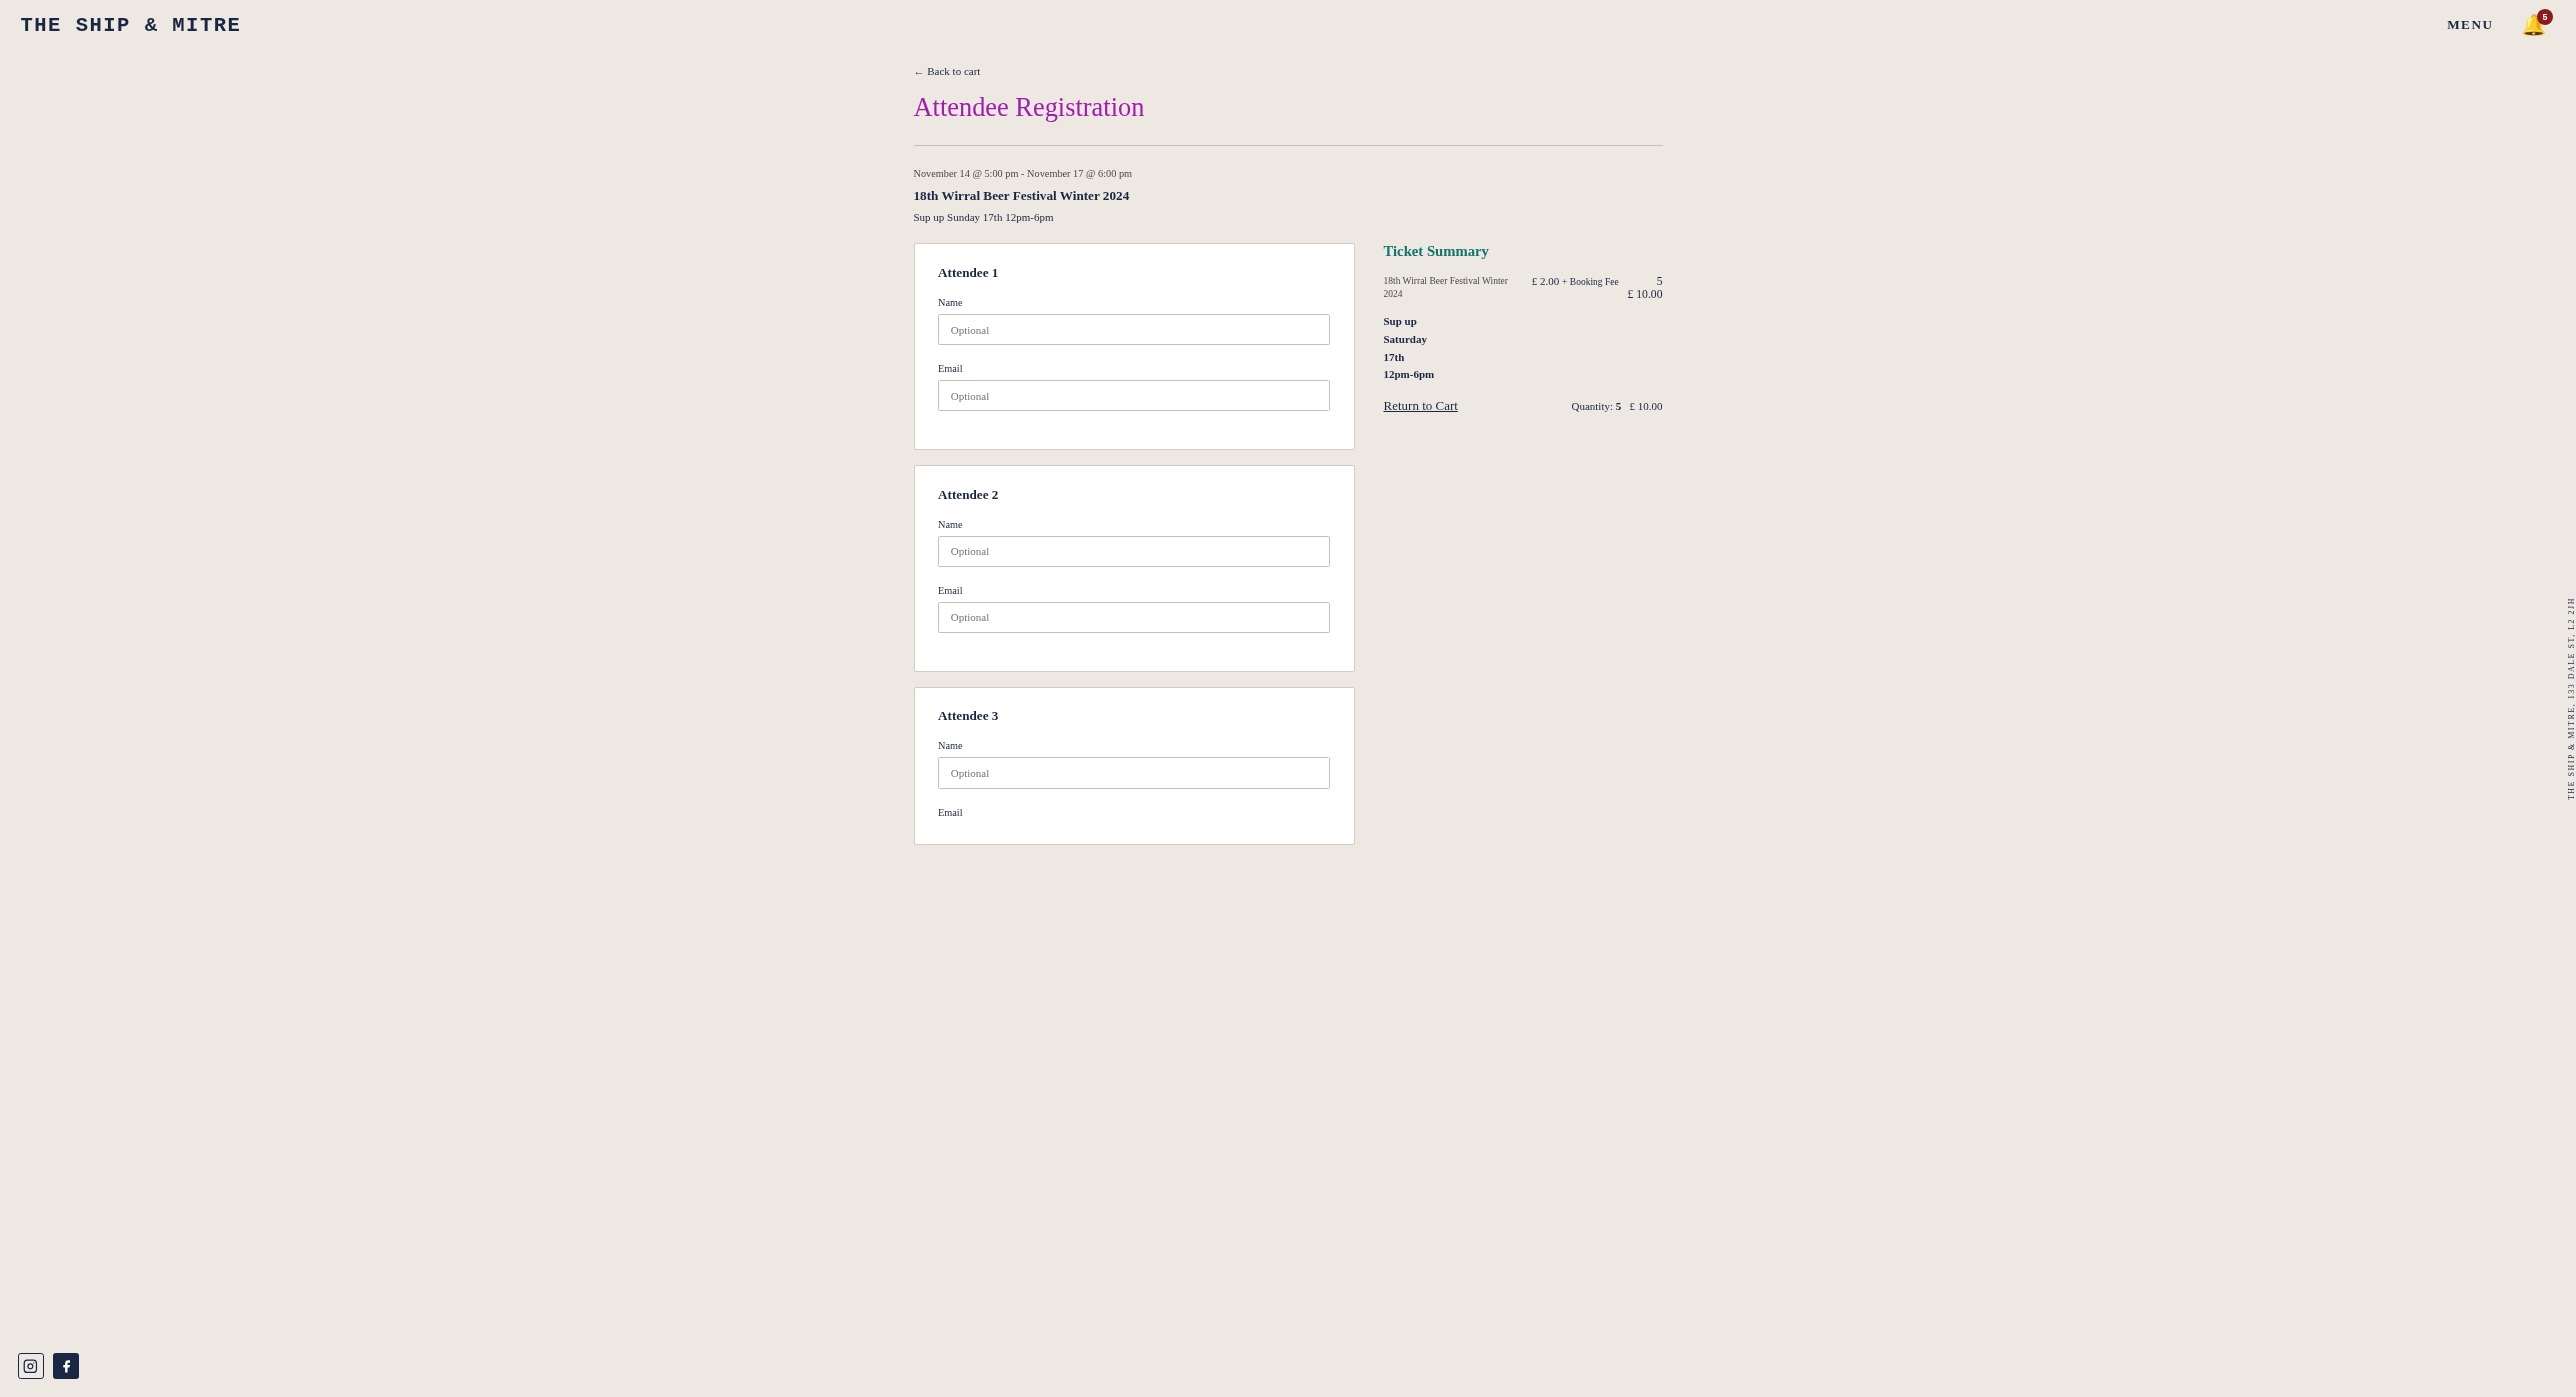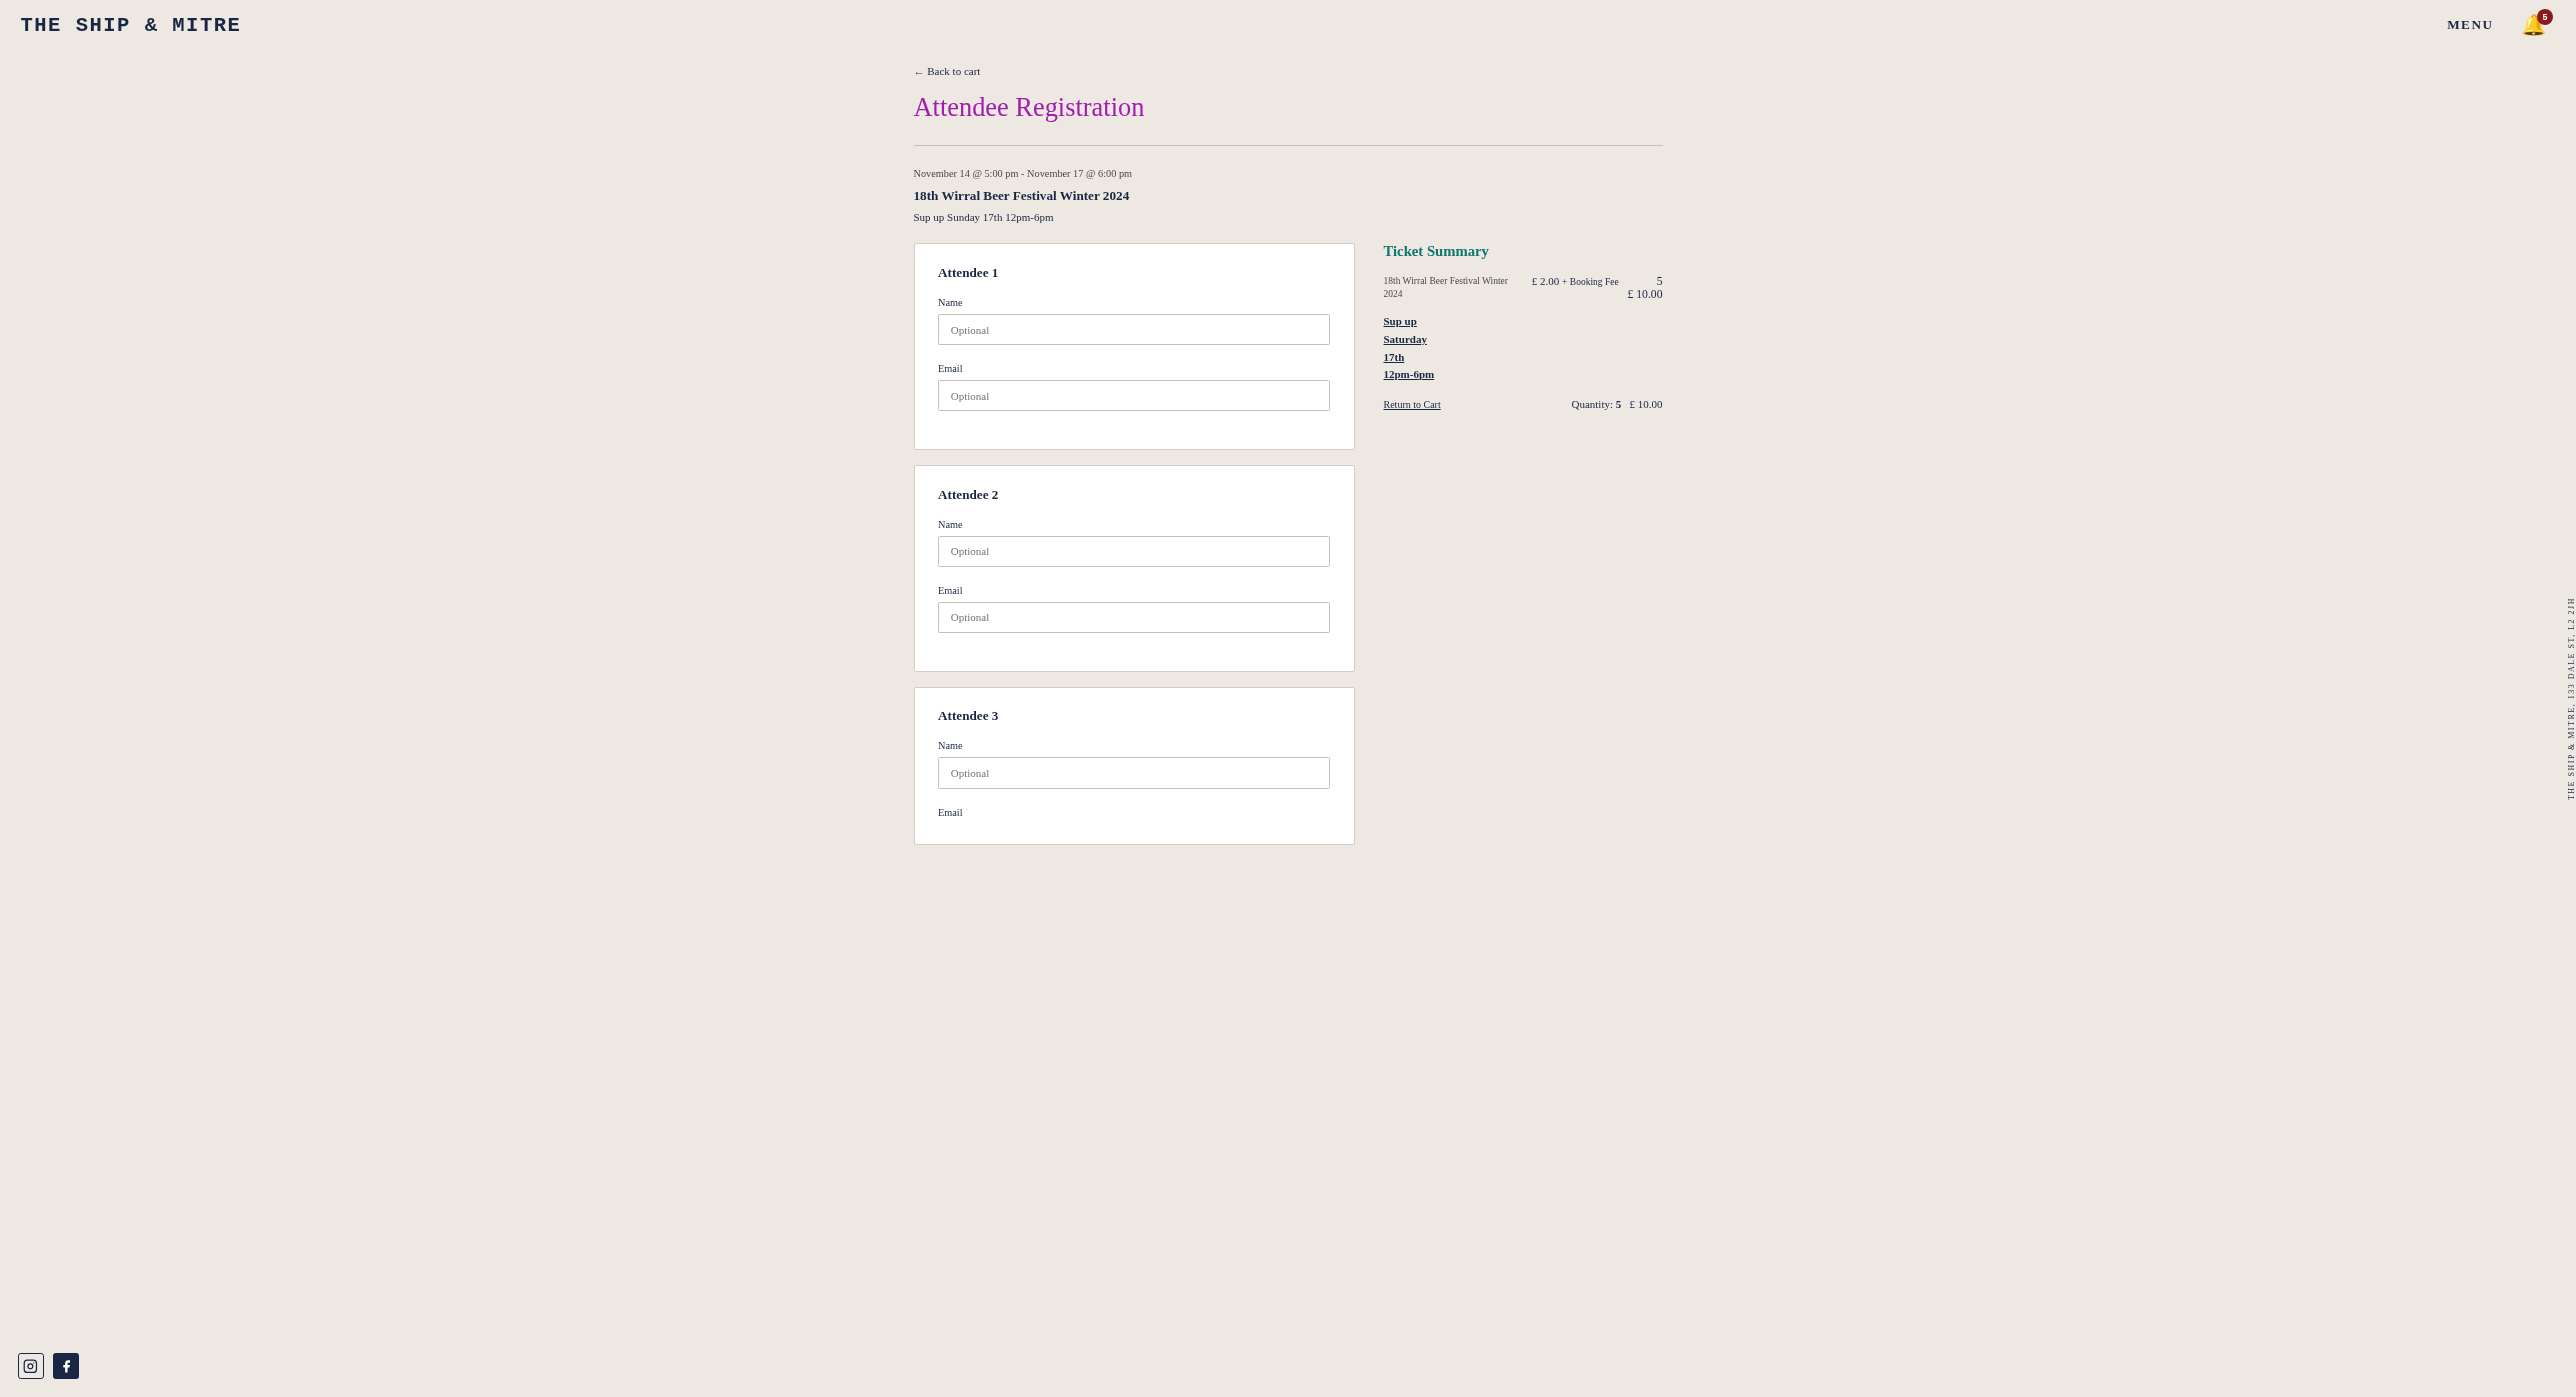--- a/index.html
+++ b/index.html
@@ -198,32 +198,31 @@
       color: #4a4a4a;
       line-height: 1.4;
     }
 
     .ticket-description {
       font-size: 11px;
       font-weight: bold;
       color: #1a2744;
       line-height: 1.6;
       margin-bottom: 14.7px;
-      text-decoration: underline;
     }
 
     .summary-footer {
       display: flex;
       align-items: center;
       justify-content: space-between;
       margin-top: 7.3px;
     }
 
     .return-to-cart {
-      font-size: 10px;
+      font-size: 13px;
       color: #1a2744;
       text-decoration: underline;
       cursor: pointer;
       background: none;
       border: none;
       font-family: Georgia, serif;
     }
 
     .quantity-total {
       font-size: 11px;

